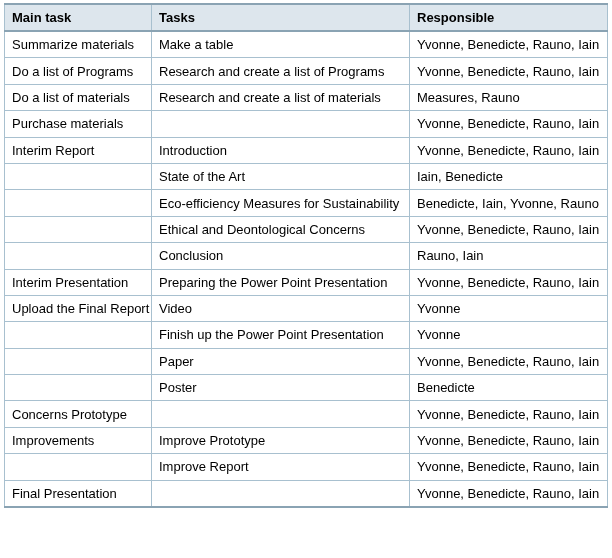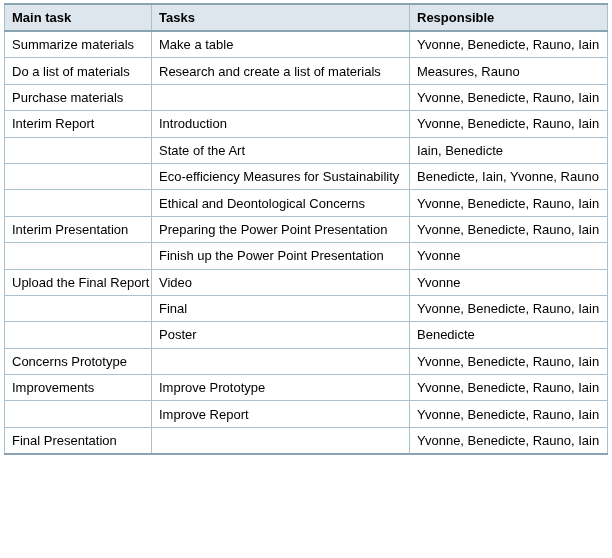--- a/index.html
+++ b/index.html
@@ -73,20 +73,25 @@
         <th>Responsible</th>
       </tr>
     </thead>
     <tbody>
         <tr>
           <td>Summarize materials</td>
           <td>Make a table</td>
           <td>Yvonne, Benedicte, Rauno, Iain</td>
         </tr>
         <tr>
+          <td>Do a list of Programs</td>
+          <td>Research and create a list of Programs</td>
+          <td>Yvonne, Benedicte, Rauno, Iain</td>
+        </tr>
+        <tr>
           <td>Do a list of materials</td>
           <td>Research and create a list of materials</td>
           <td>Measures, Rauno</td>
         </tr>
         <tr>
           <td>Purchase materials</td>
           <td></td>
           <td>Yvonne, Benedicte, Rauno, Iain</td>
         </tr>
         <tr>
@@ -103,37 +108,42 @@
           <td></td>
           <td>Eco-efficiency Measures for Sustainability</td>
           <td>Benedicte, Iain, Yvonne, Rauno</td>
         </tr>
         <tr>
           <td></td>
           <td>Ethical and Deontological Concerns</td>
           <td>Yvonne, Benedicte, Rauno, Iain</td>
         </tr>
         <tr>
+          <td></td>
+          <td>Conclusion</td>
+          <td>Rauno, Iain</td>
+        </tr>
+        <tr>
           <td>Interim Presentation</td>
           <td>Preparing the Power Point Presentation</td>
           <td>Yvonne, Benedicte, Rauno, Iain</td>
-        </tr>
-        <tr>
-          <td></td>
-          <td>Finish up the Power Point Presentation</td>
-          <td>Yvonne</td>
         </tr>
         <tr>
           <td>Upload the Final Report</td>
           <td>Video</td>
           <td>Yvonne</td>
         </tr>
         <tr>
           <td></td>
-          <td>Final</td>
+          <td>Finish up the Power Point Presentation</td>
+          <td>Yvonne</td>
+        </tr>
+        <tr>
+          <td></td>
+          <td>Paper</td>
           <td>Yvonne, Benedicte, Rauno, Iain</td>
         </tr>
         <tr>
           <td></td>
           <td>Poster</td>
           <td>Benedicte</td>
         </tr>
         <tr>
           <td>Concerns Prototype</td>
           <td></td>

